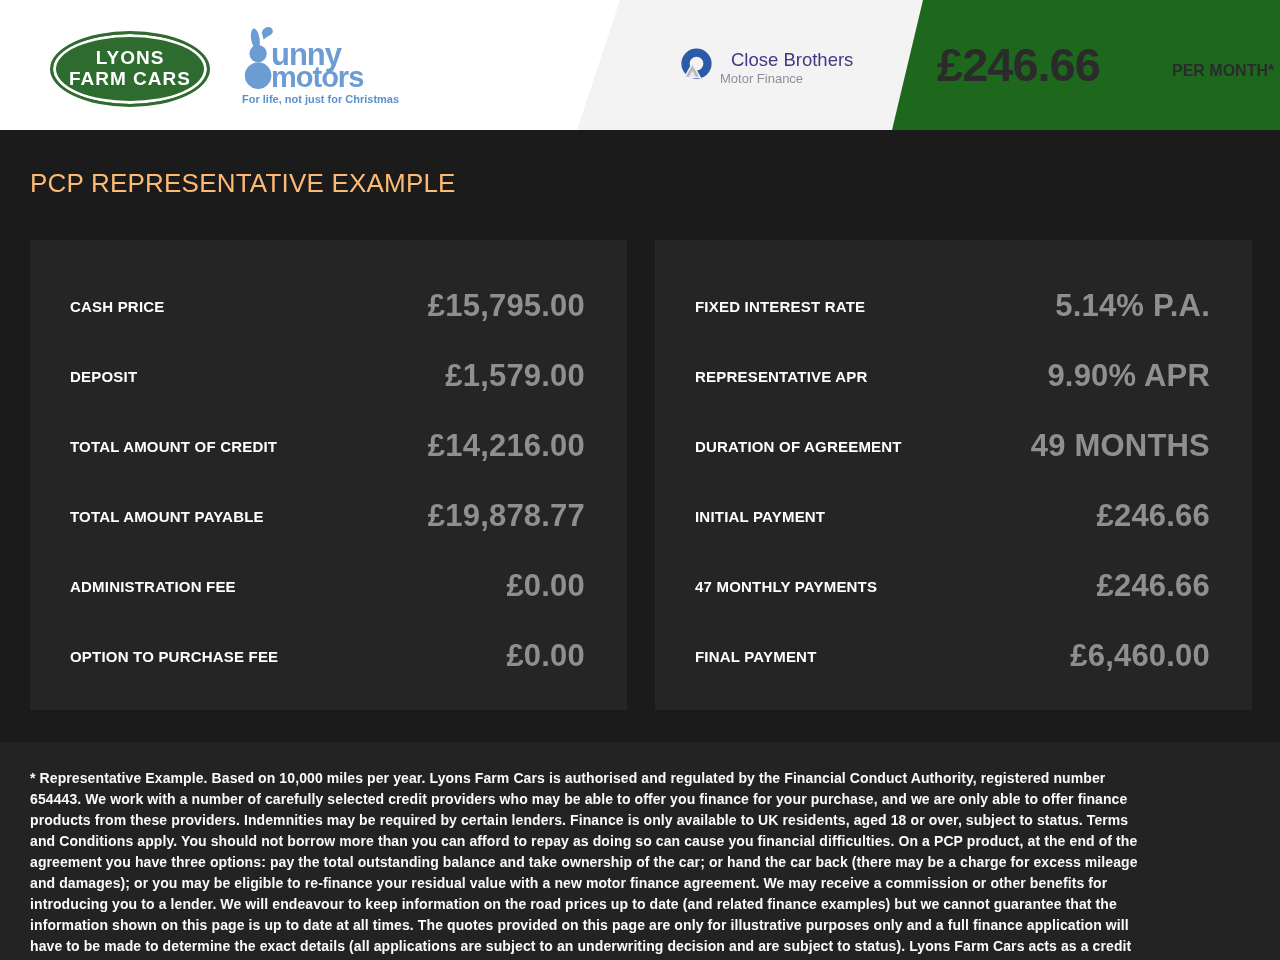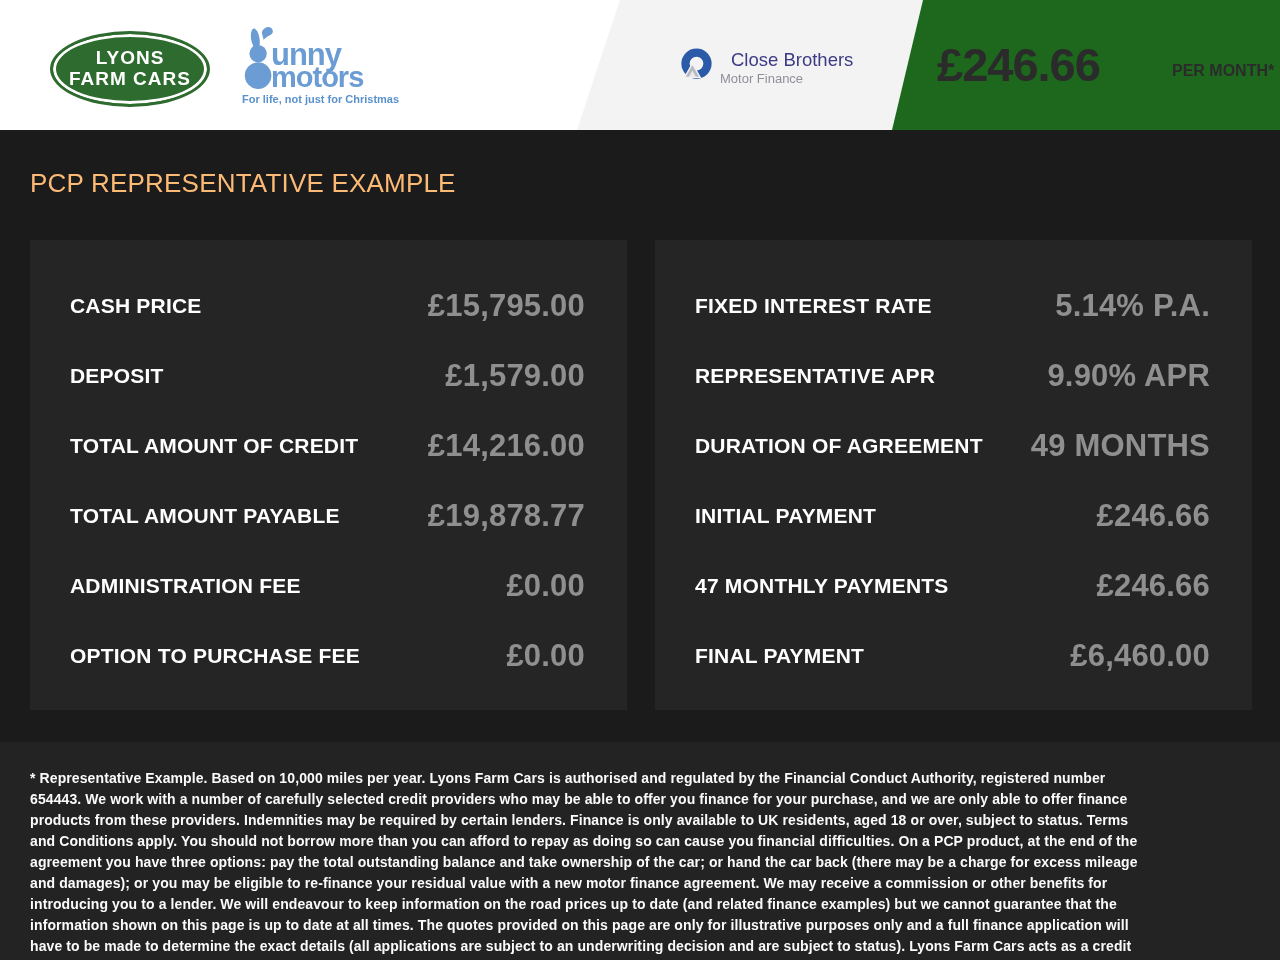--- a/index.html
+++ b/index.html
@@ -48,21 +48,21 @@
 
   
   .page-title{position:absolute;left:30px;top:168px;font-size:26px;font-weight:normal;color:#fdba74;letter-spacing:0.2px;}
 
   
   .panel{position:absolute;top:240px;width:597px;height:470px;background:#252525;
     box-sizing:border-box;padding:31px 42px 0 40px;}
   .panel-left{left:30px;}
   .panel-right{left:655px;text-align:right;}
   .frow{height:70px;display:flex;justify-content:space-between;align-items:center;}
-  .flabel{font-size:21px;font-weight:bold;color:#ffffff;letter-spacing:0.2px;white-space:nowrap;}
+  .flabel{font-size:15px;font-weight:bold;color:#ffffff;letter-spacing:0.2px;white-space:nowrap;}
   .fvalue{font-size:31px;font-weight:bold;color:#8f8f8f;letter-spacing:0.2px;white-space:nowrap;}
 
   
   .footer{position:absolute;left:0;top:742px;width:1280px;height:218px;background:#232323;}
   .footer-text{position:absolute;left:30px;top:26px;width:1115px;
     font-size:14px;font-weight:bold;color:#fbfbfb;line-height:21px;letter-spacing:0.1px;}
 </style>
 </head>
 <body>
 

